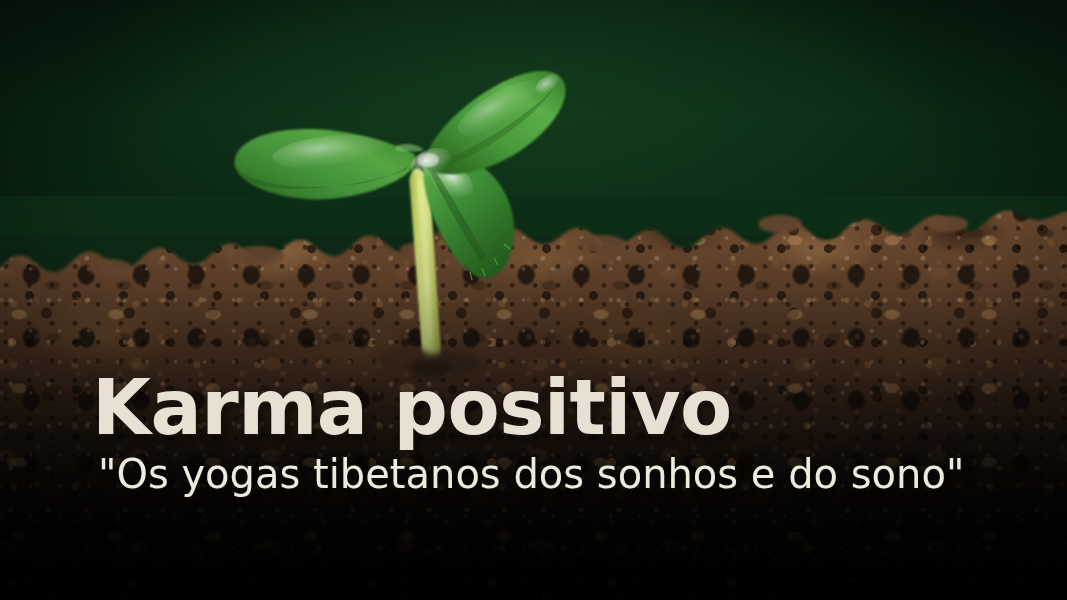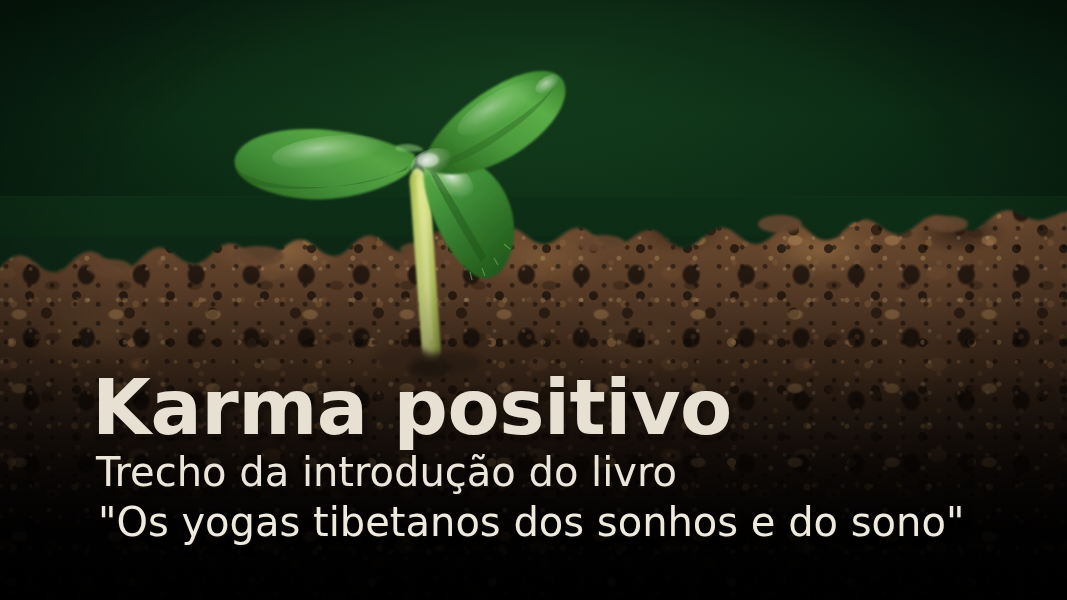--- a/index.html
+++ b/index.html
@@ -419,17 +419,16 @@
       <ellipse cx="452" cy="363" rx="28" ry="12" fill="#3d2a1b"></ellipse>
       <ellipse cx="430" cy="368" rx="22" ry="10" fill="#2e2015"></ellipse>
     </g>
   </svg>
 
   <div class="soil-shade"></div>
   <div class="frame-vignette"></div>
 
   <div class="text-block">
     <div class="headline">Karma positivo</div>
-    <div class="sub1">Trecho da introdução do livro</div>
     <div class="sub2">"Os yogas tibetanos dos sonhos e do sono"</div>
   </div>
 
 </div>
 
 </body></html>

